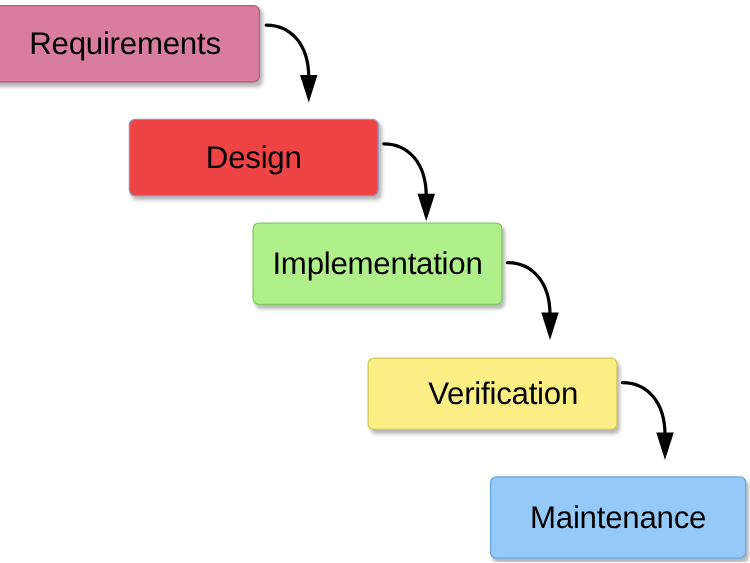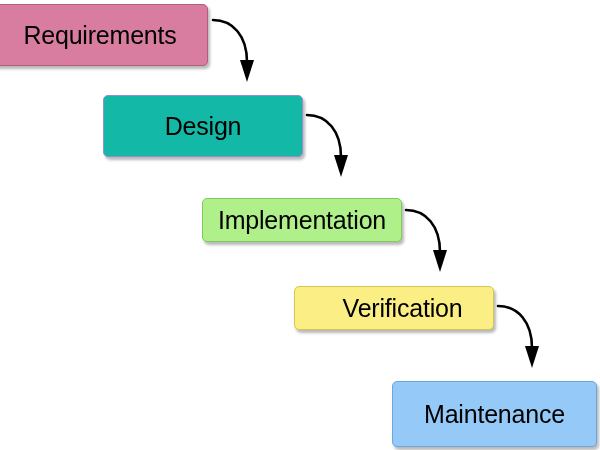--- a/index.html
+++ b/index.html
@@ -75,27 +75,27 @@
       <g>
         <path class="flow-arrow-path" d="M 498 306 C 518 306, 532 322, 532 348" stroke="#000000"></path>
         <path class="flow-arrow-head" d="M 525 346 L 539 346 L 532 368 Z" fill="#000000"></path>
       </g>
     </svg>
 
   <div id="stage-layer">
       <div class="stage" style="left: -8px; top: 4px; width: 216px; height: 62px; background: rgb(216, 125, 159); border-color: rgb(178, 92, 128);">
         <span class="stage-label">Requirements</span>
       </div>
-      <div class="stage" style="left: 103px; top: 95px; width: 200px; height: 62px; background: #14b8a6; border-color: rgb(144, 144, 204);">
+      <div class="stage" style="left: 103px; top: 95px; width: 200px; height: 62px; background: #ef4444; border-color: rgb(144, 144, 204);">
         <span class="stage-label">Design</span>
       </div>
-      <div class="stage" style="left: 202px; top: 198px; width: 200px; height: 44px; background: rgb(175, 240, 138); border-color: rgb(127, 202, 92); align-items: center;">
+      <div class="stage" style="left: 202px; top: 178px; width: 200px; height: 66px; background: rgb(175, 240, 138); border-color: rgb(127, 202, 92); align-items: center;">
         <span class="stage-label">Implementation</span>
       </div>
-      <div class="stage" style="left: 294px; top: 286px; width: 200px; height: 44px; background: rgb(250, 238, 132); border-color: rgb(214, 200, 79); padding-left: 17px;">
+      <div class="stage" style="left: 294px; top: 286px; width: 200px; height: 58px; background: rgb(250, 238, 132); border-color: rgb(214, 200, 79); padding-left: 17px;">
         <span class="stage-label">Verification</span>
       </div>
       <div class="stage" style="left: 392px; top: 381px; width: 205px; height: 66px; background: rgb(149, 201, 247); border-color: rgb(107, 166, 220);">
         <span class="stage-label">Maintenance</span>
       </div>
     </div>
 
 </div>
 
 </body></html>

